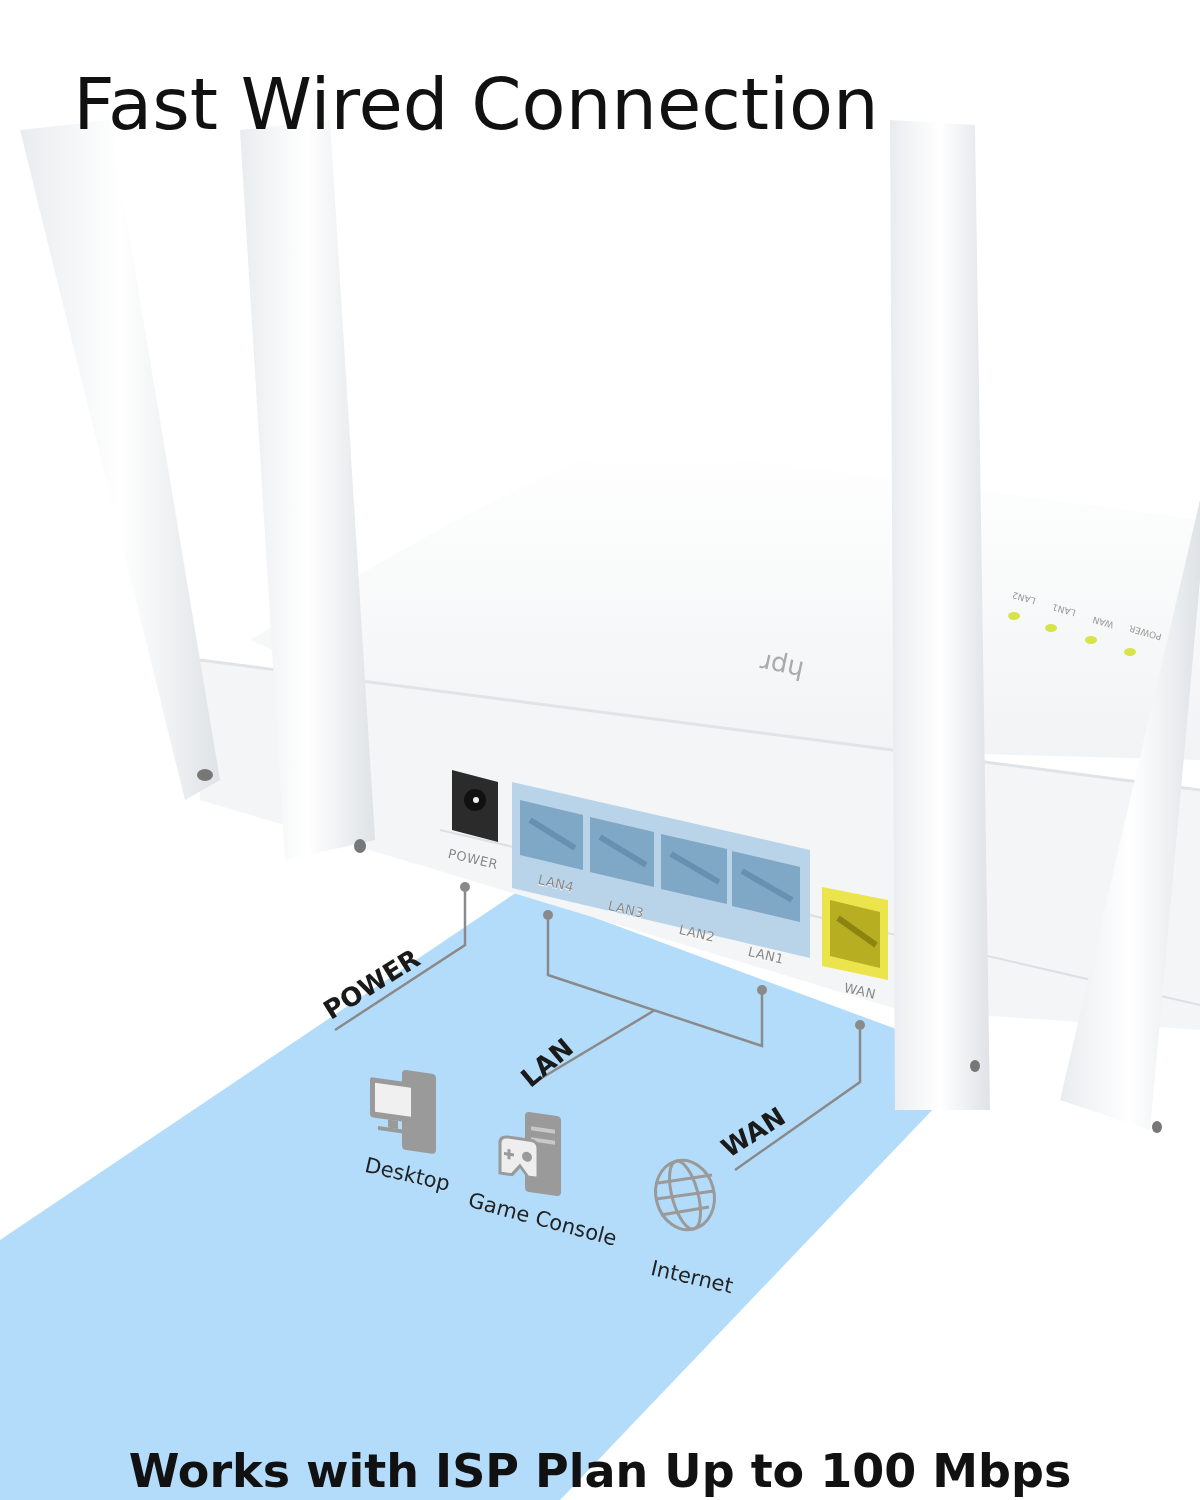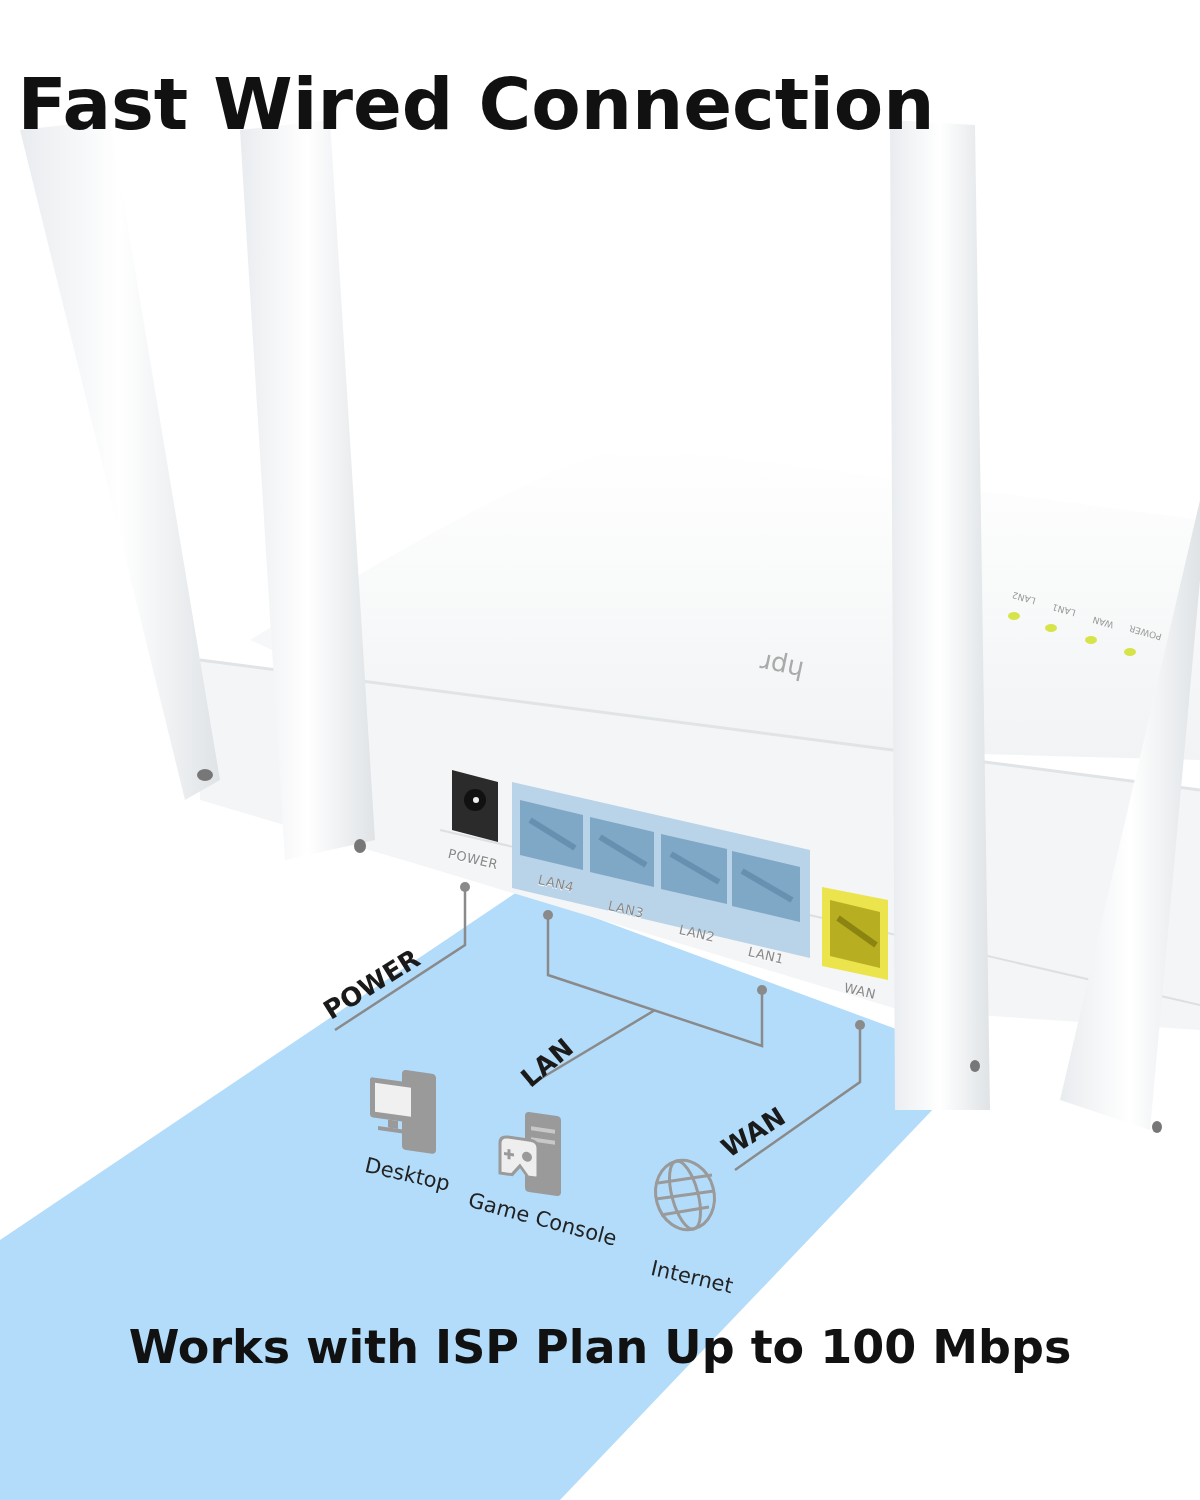--- a/index.html
+++ b/index.html
@@ -1,21 +1,21 @@
 <!DOCTYPE html>
 <html><head>
   <meta charset="utf-8">
   <style>
     html, body { margin:0; padding:0; }
     body { width:1200px; height:1500px; background:#ffffff; position:relative; overflow:hidden;
            font-family:"DejaVu Sans", sans-serif; }
     .scene { position:absolute; left:0; top:0; width:1200px; height:1500px; }
     .title { position:absolute; left:0; top:62px; width:952px; text-align:center;
-             font-size:72px; font-weight:bold; color:#111; letter-spacing:0px; }
-    .subtitle { position:absolute; left:0; top:1320px; width:1200px; text-align:center;
+             font-size:72px; font-weight:normal; color:#111; letter-spacing:0px; }
+    .subtitle { position:absolute; left:0; top:1444px; width:1200px; text-align:center;
              font-size:46px; font-weight:bold; color:#111; }
     .lbl { position:absolute; color:#1a1a1a; white-space:nowrap; transform-origin:left top; }
     .lbl-big { font-size:32px; font-weight:bold; }
     .lbl-dev { font-size:21px; color:#222; }
     .port-lbl { position:absolute; font-size:13px; color:#888; letter-spacing:0.5px; white-space:nowrap;
                 transform-origin:left top; text-shadow:0 1px 0 #fff; }
     .led-lbl { position:absolute; font-size:9px; color:#999; white-space:nowrap; transform-origin:left top; }
   </style>
 </head>
 <body>

